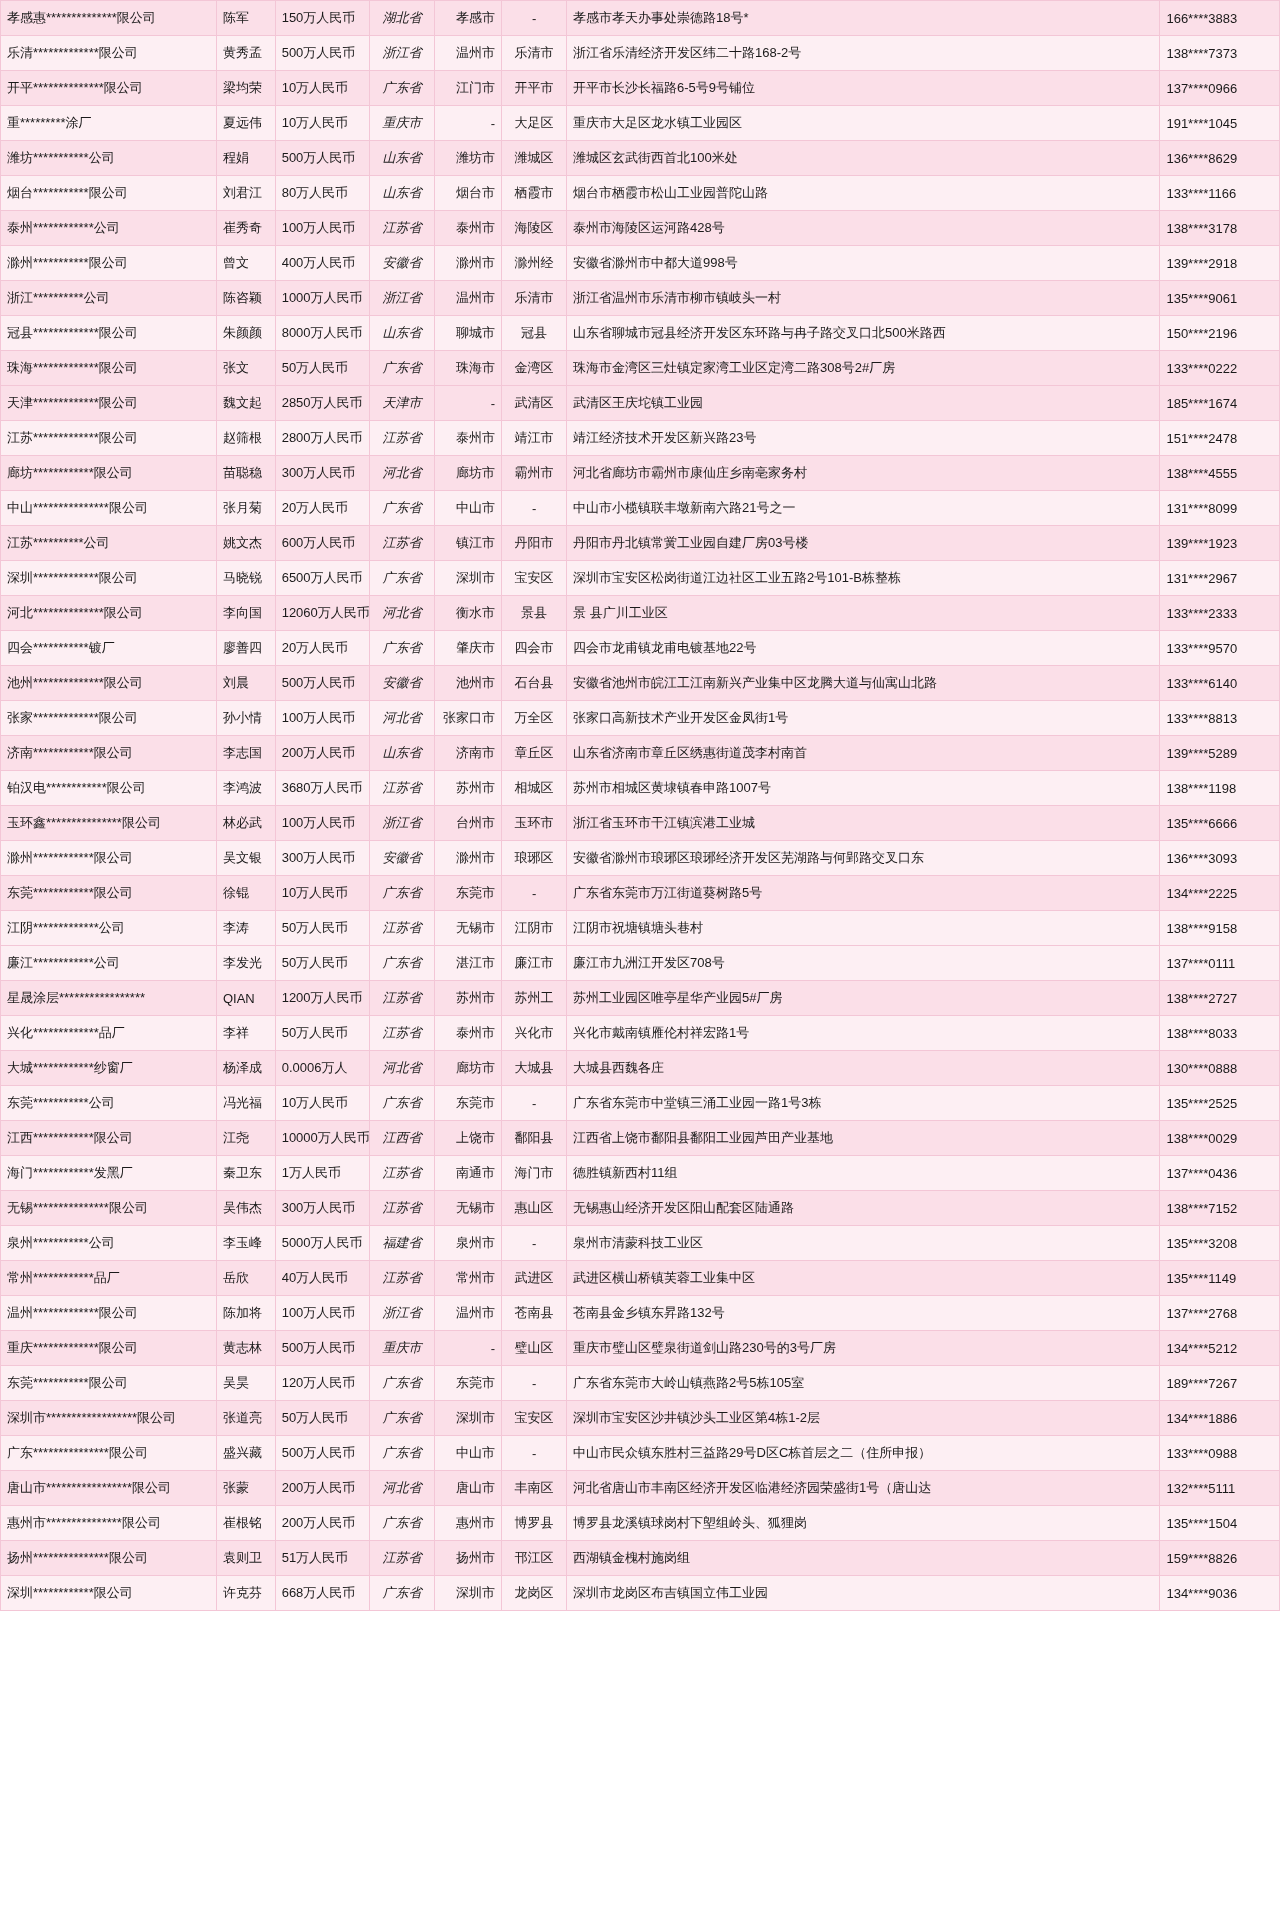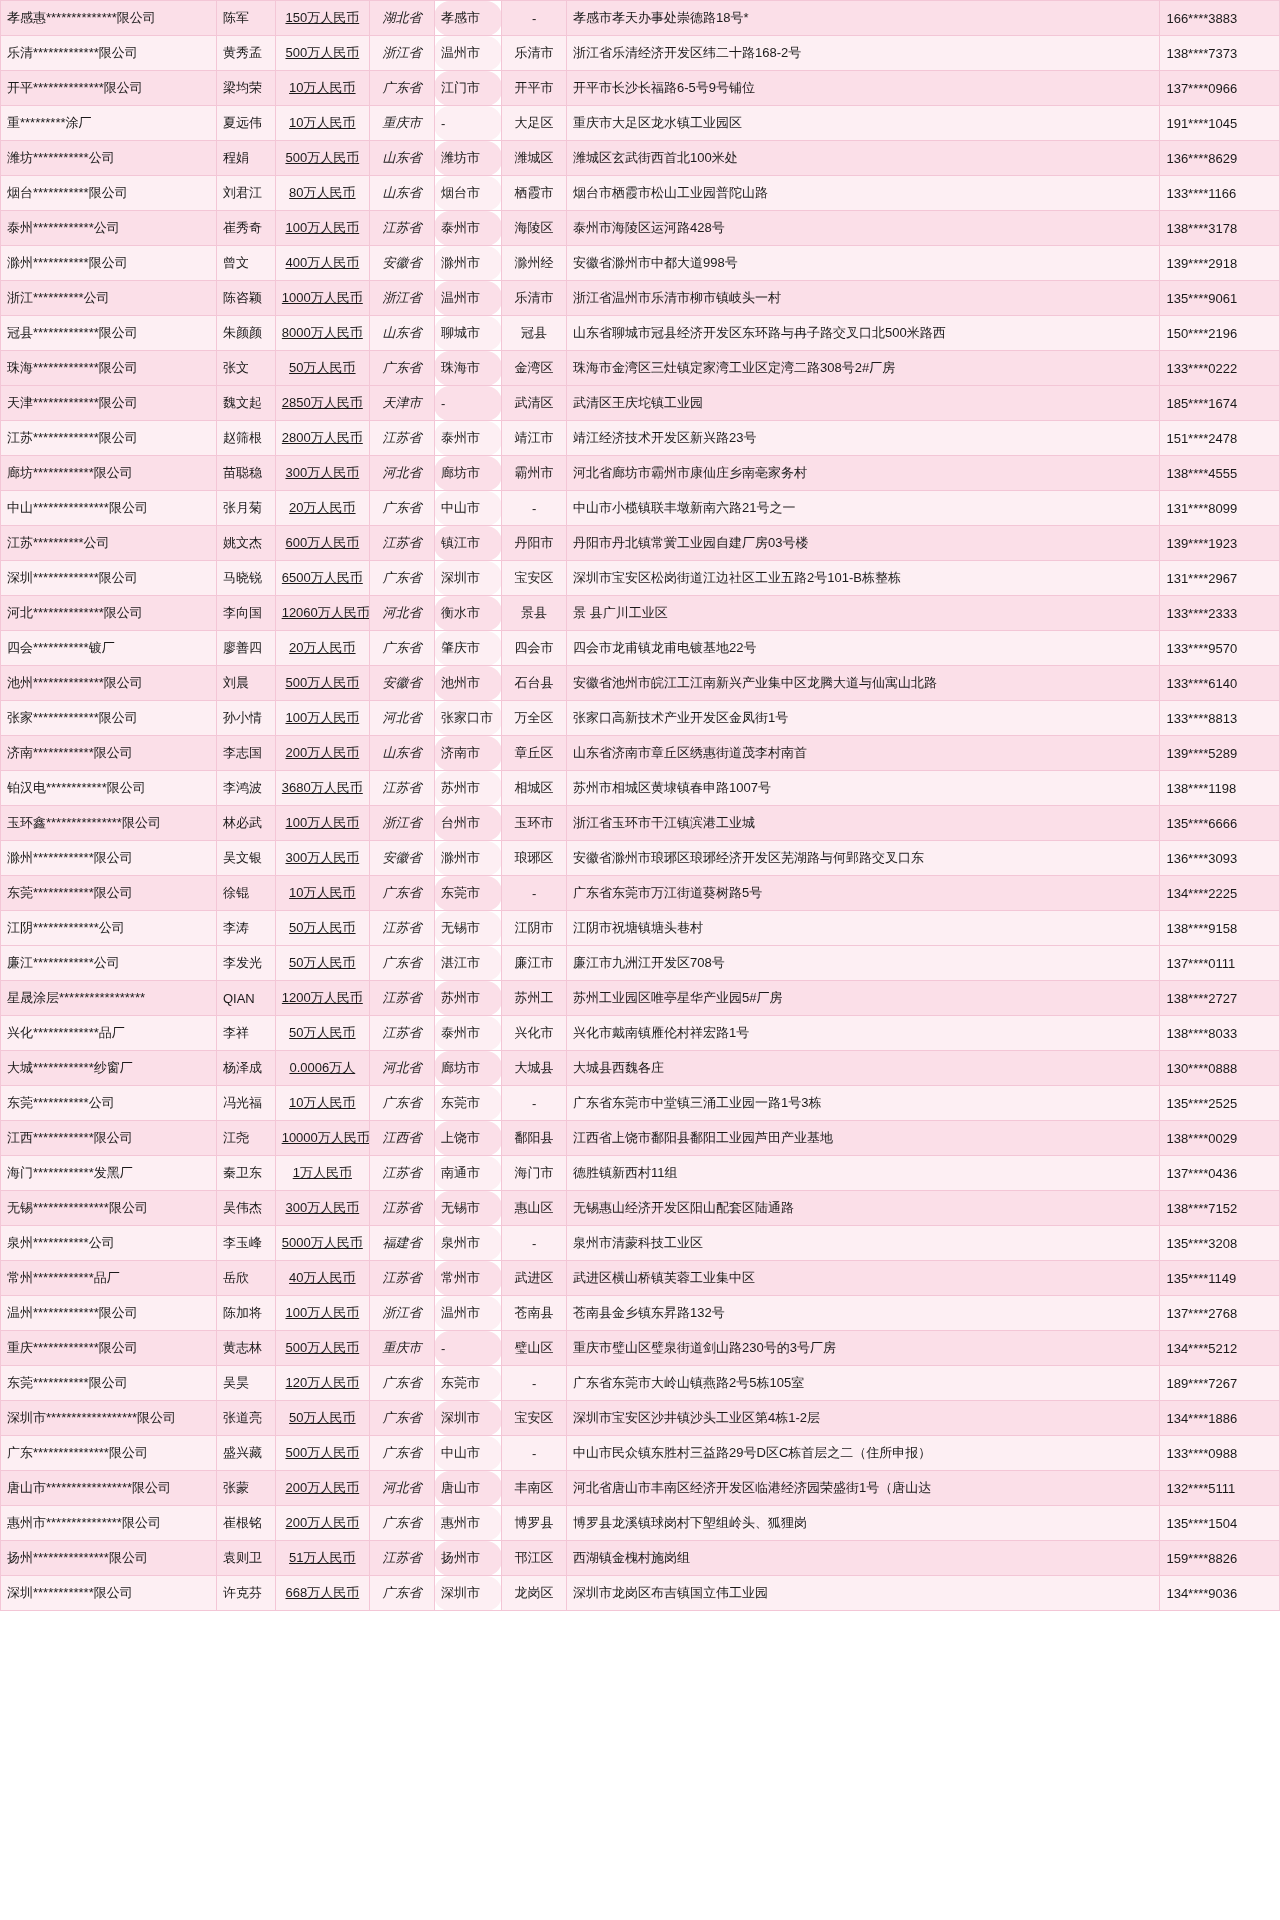--- a/index.html
+++ b/index.html
@@ -38,23 +38,23 @@
   col.c1 { width: 56px; }
   col.c2 { width: 90px; }
   col.c3 { width: 62px; }
   col.c4 { width: 64px; }
   col.c5 { width: 62px; }
   col.c6 { width: 566px; }
   col.c7 { width: 114px; }
 
   td.col-name   { text-align: left; margin-left: 32px; }
   td.col-person { text-align: left; }
-  td.col-capital{ text-align: center; text-decoration: underline; }
+  td.col-capital{ text-align: left; }
   td.col-prov   { text-align: center; font-style: italic; }
-  td.col-city   { text-align: left; border-radius: 16px; }
+  td.col-city   { text-align: right; }
   td.col-dist   { text-align: center; }
   td.col-addr   { text-align: left; }
   td.col-phone  { text-align: left; }
 </style>
 </head>
 <body>
 
 <table class="data-table">
   <colgroup>
     <col class="c0">

